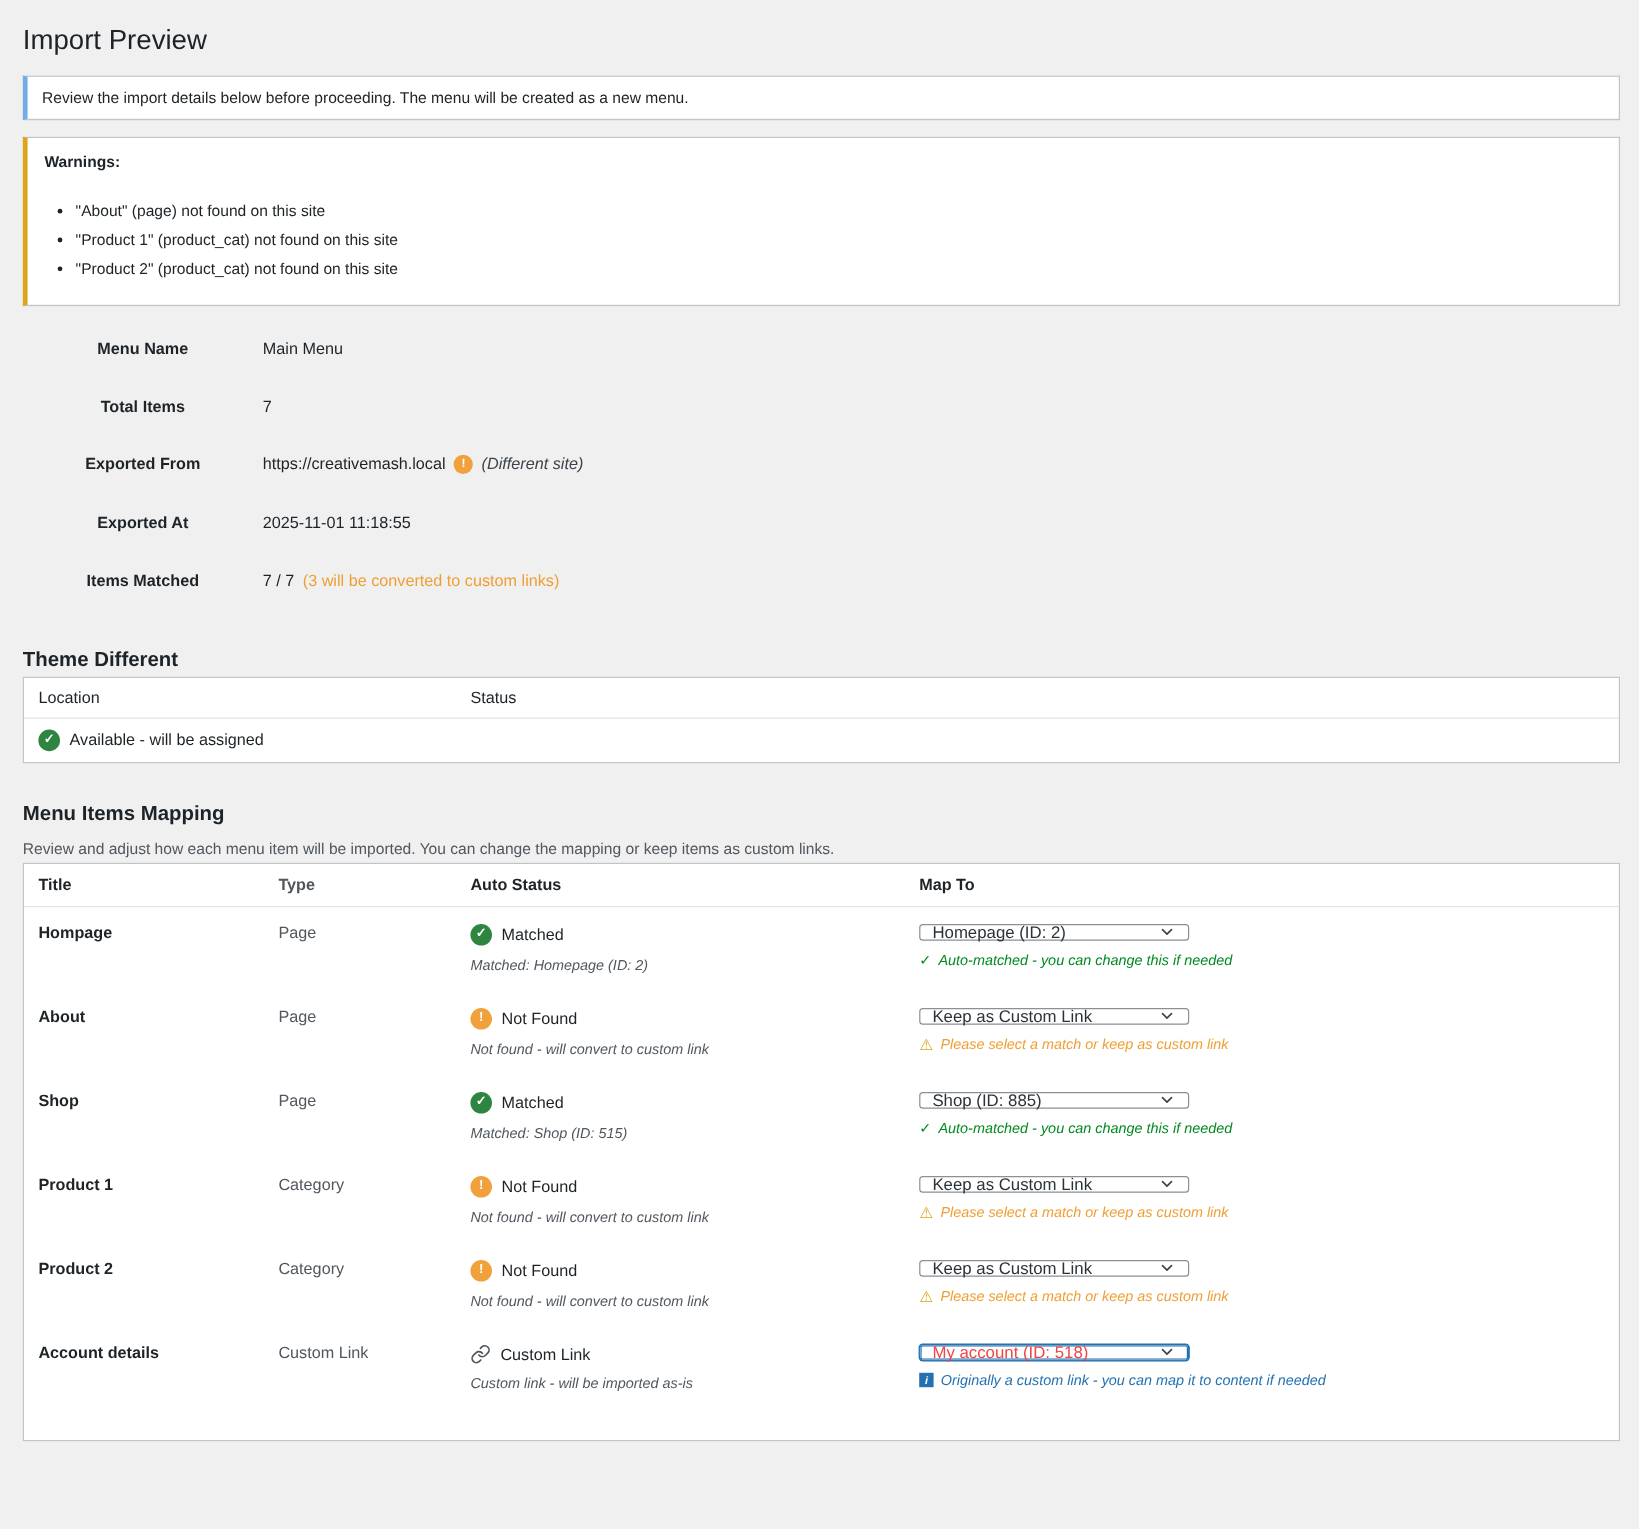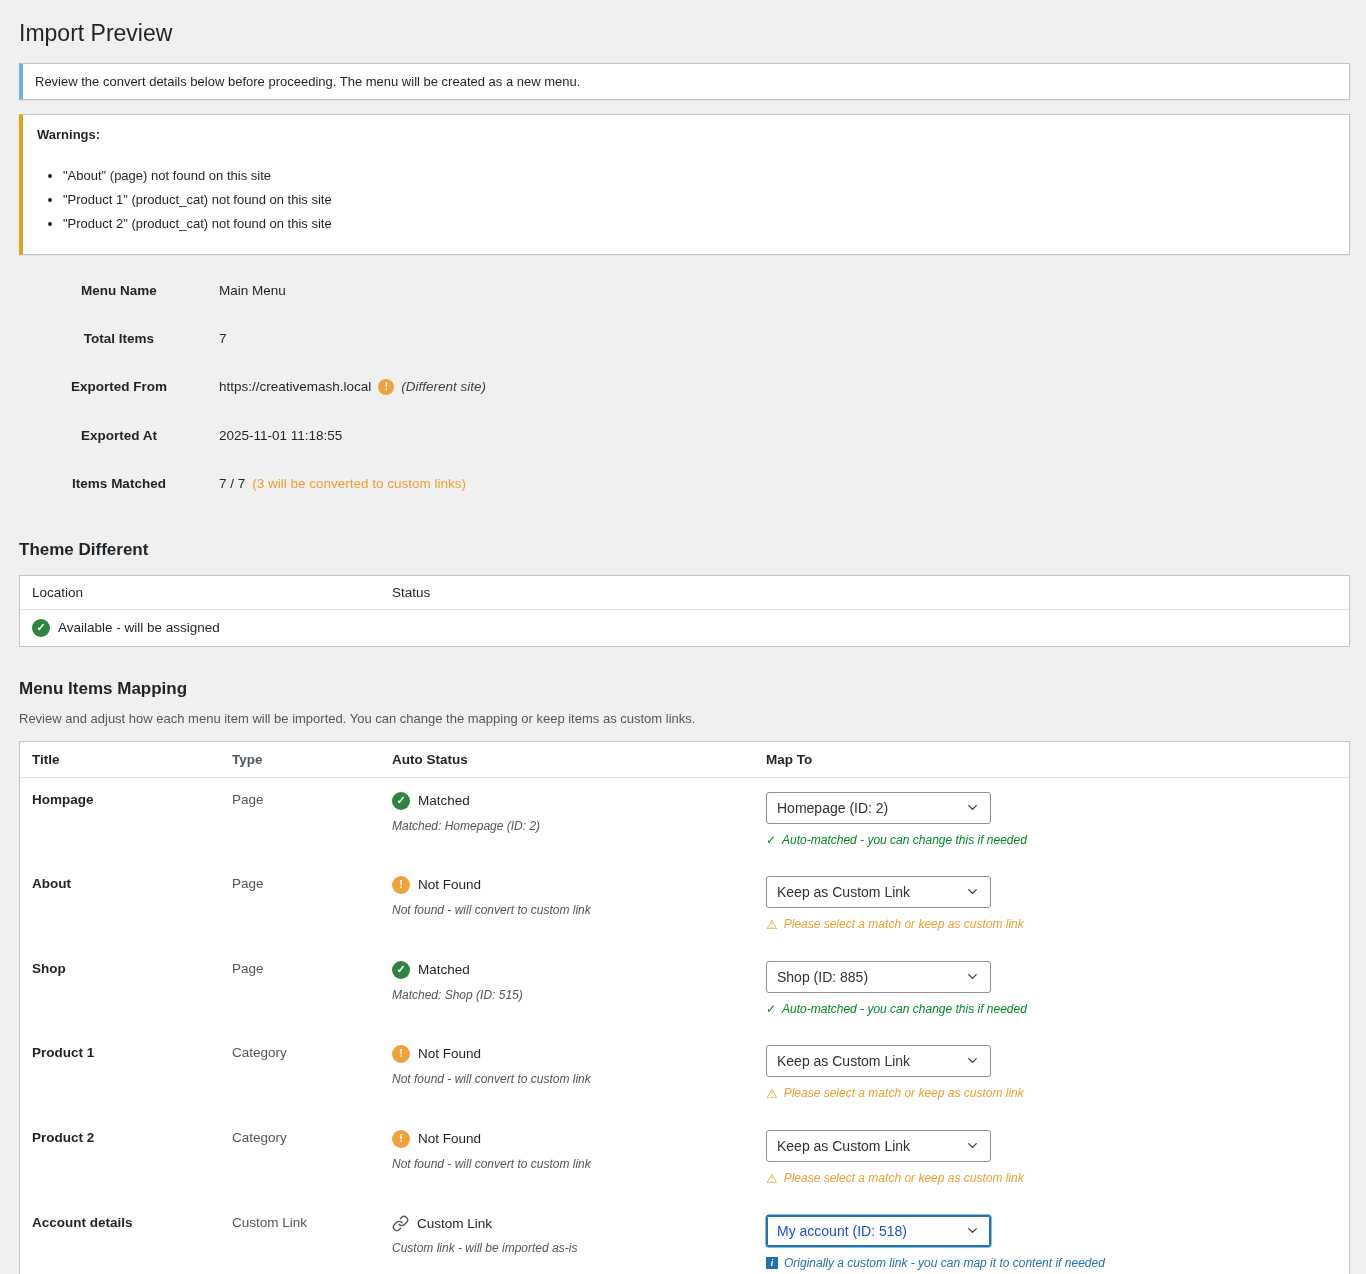--- a/index.html
+++ b/index.html
@@ -21,21 +21,21 @@
   .detail-label { width:200px; font-weight:700; color:#1d2327; }
   .detail-value { color:#1d2327; display:flex; align-items:center; gap:7px; }
   .detail-row .warn-circle-icon { display:none; }
   .detail-row.different .warn-circle-icon { display:inline-flex; }
   .detail-row.different .detail-extra { font-style:italic; color:#3c434a; }
   .detail-row.converted .detail-extra { color:#ef9f34; }
 
   h2.section-title { font-size:17px; font-weight:700; color:#1d2327; margin:16px 0 0; }
   .section-desc { font-size:13px; color:#50575e; margin:12px 0 0; }
 
-  .tbl { background:#fff; border:1px solid #c3c4c7; margin-top:15px; }
+  .tbl { background:#fff; border:1px solid #c3c4c7; margin-top:4px; }
   .tbl-header { display:flex; border-bottom:1px solid #e2e4e7; }
   .tbl-row { display:flex; }
   .cell { padding:9px 12px; font-size:13.5px; color:#1d2327; }
   .loc-col { width:360px; }
   .mapping .tbl-header .cell { font-weight:700; padding:10px 12px; }
   .c-title  { width:200px; font-weight:700; }
   .c-type   { width:160px; color:#50575e; font-weight:400; }
   .c-status { width:374px; }
   .c-map    { flex:1; }
 
@@ -53,24 +53,24 @@
   .warn-circle-icon { width:16px; height:16px; border-radius:50%; background:#f0a13c;
                  color:#fff; font-size:10px; font-weight:700; align-items:center;
                  justify-content:center; display:inline-flex; line-height:1; }
   .icon-link { display:inline-flex; align-items:center; }
 
   .map-row .icon-check, .map-row .icon-warn-circle, .map-row .icon-link { display:none; }
   .map-row.matched  .icon-check { display:inline-flex; }
   .map-row.notfound .icon-warn-circle { display:inline-flex; }
   .map-row.custom   .icon-link { display:inline-flex; }
 
-  .select { width:225px; height:32px; background:#fff; border:1px solid #8c8f94; border-radius:3px;
+  .select { width:225px; height:14px; background:#fff; border:1px solid #8c8f94; border-radius:3px;
             display:flex; align-items:center; justify-content:space-between; padding:0 10px;
             font-size:14px; color:#2c3338; cursor:pointer; }
-  .select.focused { border:1.5px solid #2271b1; box-shadow:0 0 0 1px #2271b1 inset, 0 0 0 0.5px #2271b1; color:#1d4ed8; }
+  .select.focused { border:1.5px solid #2271b1; box-shadow:0 0 0 1px #2271b1 inset, 0 0 0 0.5px #2271b1; color:#ef4444; }
   .chevron { display:inline-flex; }
 
   .map-note { margin-top:9px; font-size:12px; font-style:italic; display:flex; align-items:center; gap:6px; }
   .map-note .n-check, .map-note .n-warn, .map-note .n-info { display:none; }
   .map-note.success { color:#008a20; }
   .map-note.success .n-check { display:inline; font-style:normal; }
   .map-note.warning { color:#ef9f34; }
   .map-note.warning .n-warn { display:inline; color:#dba617; font-style:normal; font-size:13px; }
   .map-note.info    { color:#2271b1; }
   .map-note.info .n-info { display:inline-flex; width:12px; height:12px; background:#2271b1;
@@ -78,21 +78,21 @@
                            justify-content:center; font-style:italic; flex:0 0 auto; }
 </style>
 </head>
 <body>
 
 <div class="wrap">
 
   <h1 class="page-title">Import Preview</h1>
 
   <div class="notice info">
-    <p>Review the convert details below before proceeding. The menu will be created as a new menu.</p>
+    <p>Review the import details below before proceeding. The menu will be created as a new menu.</p>
   </div>
 
   <div class="notice warning">
     <p class="warnings-title">Warnings:</p>
     <ul class="warnings-list">
 
         <li>"About" (page) not found on this site</li>
 
         <li>"Product 1" (product_cat) not found on this site</li>
 

